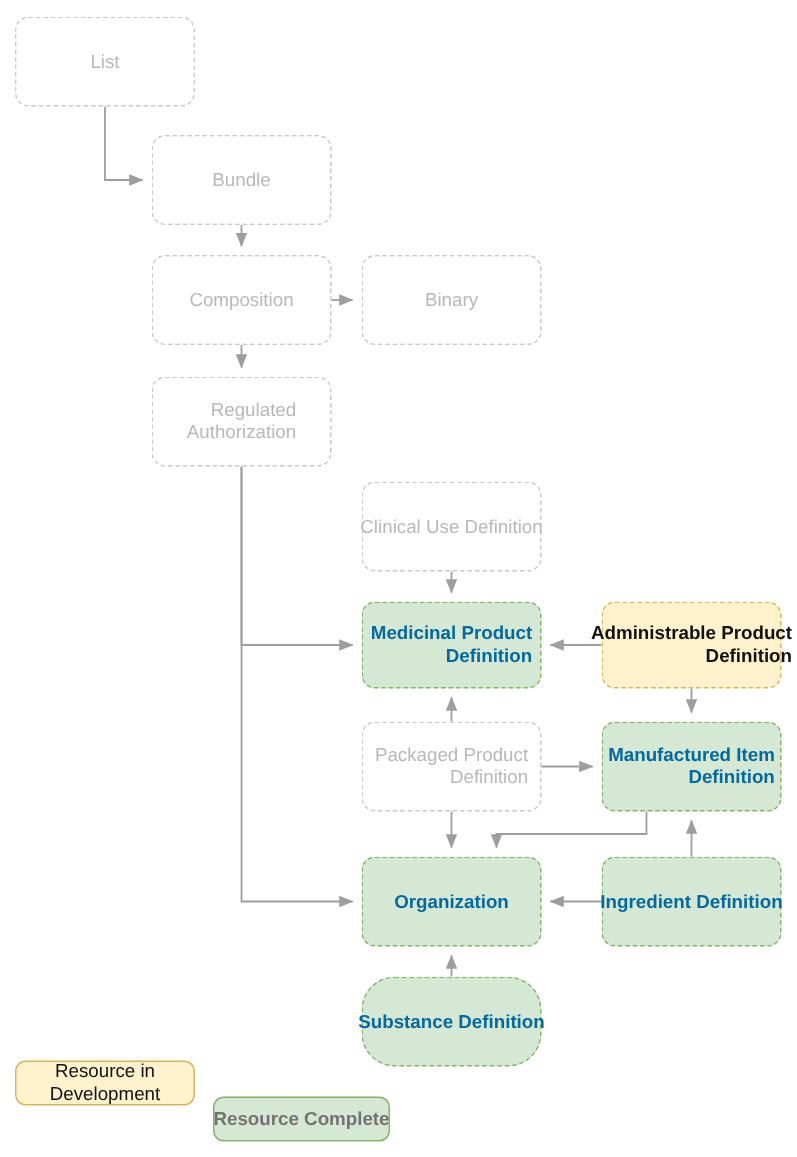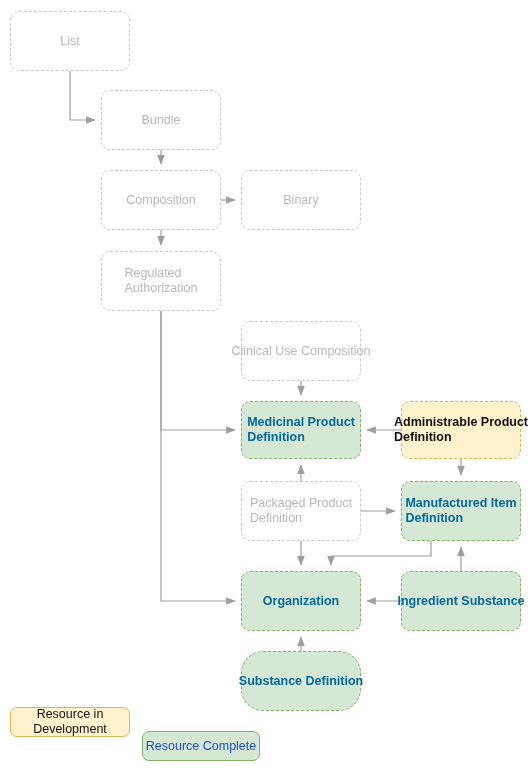--- a/index.html
+++ b/index.html
@@ -25,21 +25,21 @@
     height: 771px;
     pointer-events: none;
   }
   .node {
     position: absolute;
     box-sizing: border-box;
     border-radius: 9px;
     display: flex;
     align-items: center;
     justify-content: center;
-    text-align: left;
+    text-align: right;
     font-size: 12.5px;
     line-height: 15px;
     padding: 2px 3px;
     white-space: nowrap;
   }
   .node.pending {
     background: #ffffff;
     border: 1.2px dashed #c9c9c9;
     color: #b8b8b8;
   }
@@ -71,21 +71,22 @@
     white-space: nowrap;
   }
   .legend-item.development {
     background: #fff2cc;
     border: 1.2px solid #d6b656;
     color: #111111;
   }
   .legend-item.complete {
     background: #d5e8d4;
     border: 1.2px solid #82b366;
-    color: #1d4ed8;
+    color: #737373;
+    font-weight: bold;
   }
 </style>
 </head>
 <body>
 
 <div id="canvas">
   <svg id="edges" viewBox="0 0 531 771" xmlns="http://www.w3.org/2000/svg">
     <defs>
       <marker id="arrowhead" markerWidth="9" markerHeight="9" refX="7.4" refY="3.2" orient="auto" markerUnits="strokeWidth">
         <path d="M0,0 L8,3.2 L0,6.4 z" fill="#9e9e9e"></path>
@@ -120,39 +121,39 @@
       <div class="node pending" style="left: 101px; top: 170px; width: 120px; height: 60px;">
         <span class="label">Composition</span>
       </div>
       <div class="node pending" style="left: 241px; top: 170px; width: 120px; height: 60px;">
         <span class="label">Binary</span>
       </div>
       <div class="node pending" style="left: 101px; top: 251px; width: 120px; height: 60px;">
         <span class="label">Regulated<br>Authorization</span>
       </div>
       <div class="node pending" style="left: 241px; top: 321px; width: 120px; height: 60px;">
-        <span class="label">Clinical Use Composition</span>
+        <span class="label">Clinical Use Definition</span>
       </div>
       <div class="node complete" style="left: 241px; top: 401px; width: 120px; height: 58px;">
         <span class="label">Medicinal Product<br>Definition</span>
       </div>
       <div class="node development" style="left: 401px; top: 401px; width: 120px; height: 58px;">
         <span class="label">Administrable Product<br>Definition</span>
       </div>
       <div class="node pending" style="left: 241px; top: 481px; width: 120px; height: 60px;">
         <span class="label">Packaged Product<br>Definition</span>
       </div>
       <div class="node complete" style="left: 401px; top: 481px; width: 120px; height: 60px;">
         <span class="label">Manufactured Item<br>Definition</span>
       </div>
       <div class="node complete" style="left: 241px; top: 571px; width: 120px; height: 60px;">
         <span class="label">Organization</span>
       </div>
       <div class="node complete" style="left: 401px; top: 571px; width: 120px; height: 60px;">
-        <span class="label">Ingredient Substance</span>
+        <span class="label">Ingredient Definition</span>
       </div>
       <div class="node complete" style="left: 241px; top: 651px; width: 120px; height: 60px; border-radius: 22px;">
         <span class="label">Substance Definition</span>
       </div>
     </div>
   <div id="legend-layer">
       <div class="legend-item development" style="left: 10px; top: 707px; width: 120px; height: 30px;">
         <span class="label">Resource in<br>Development</span>
       </div>
       <div class="legend-item complete" style="left: 142px; top: 731px; width: 118px; height: 30px;">

